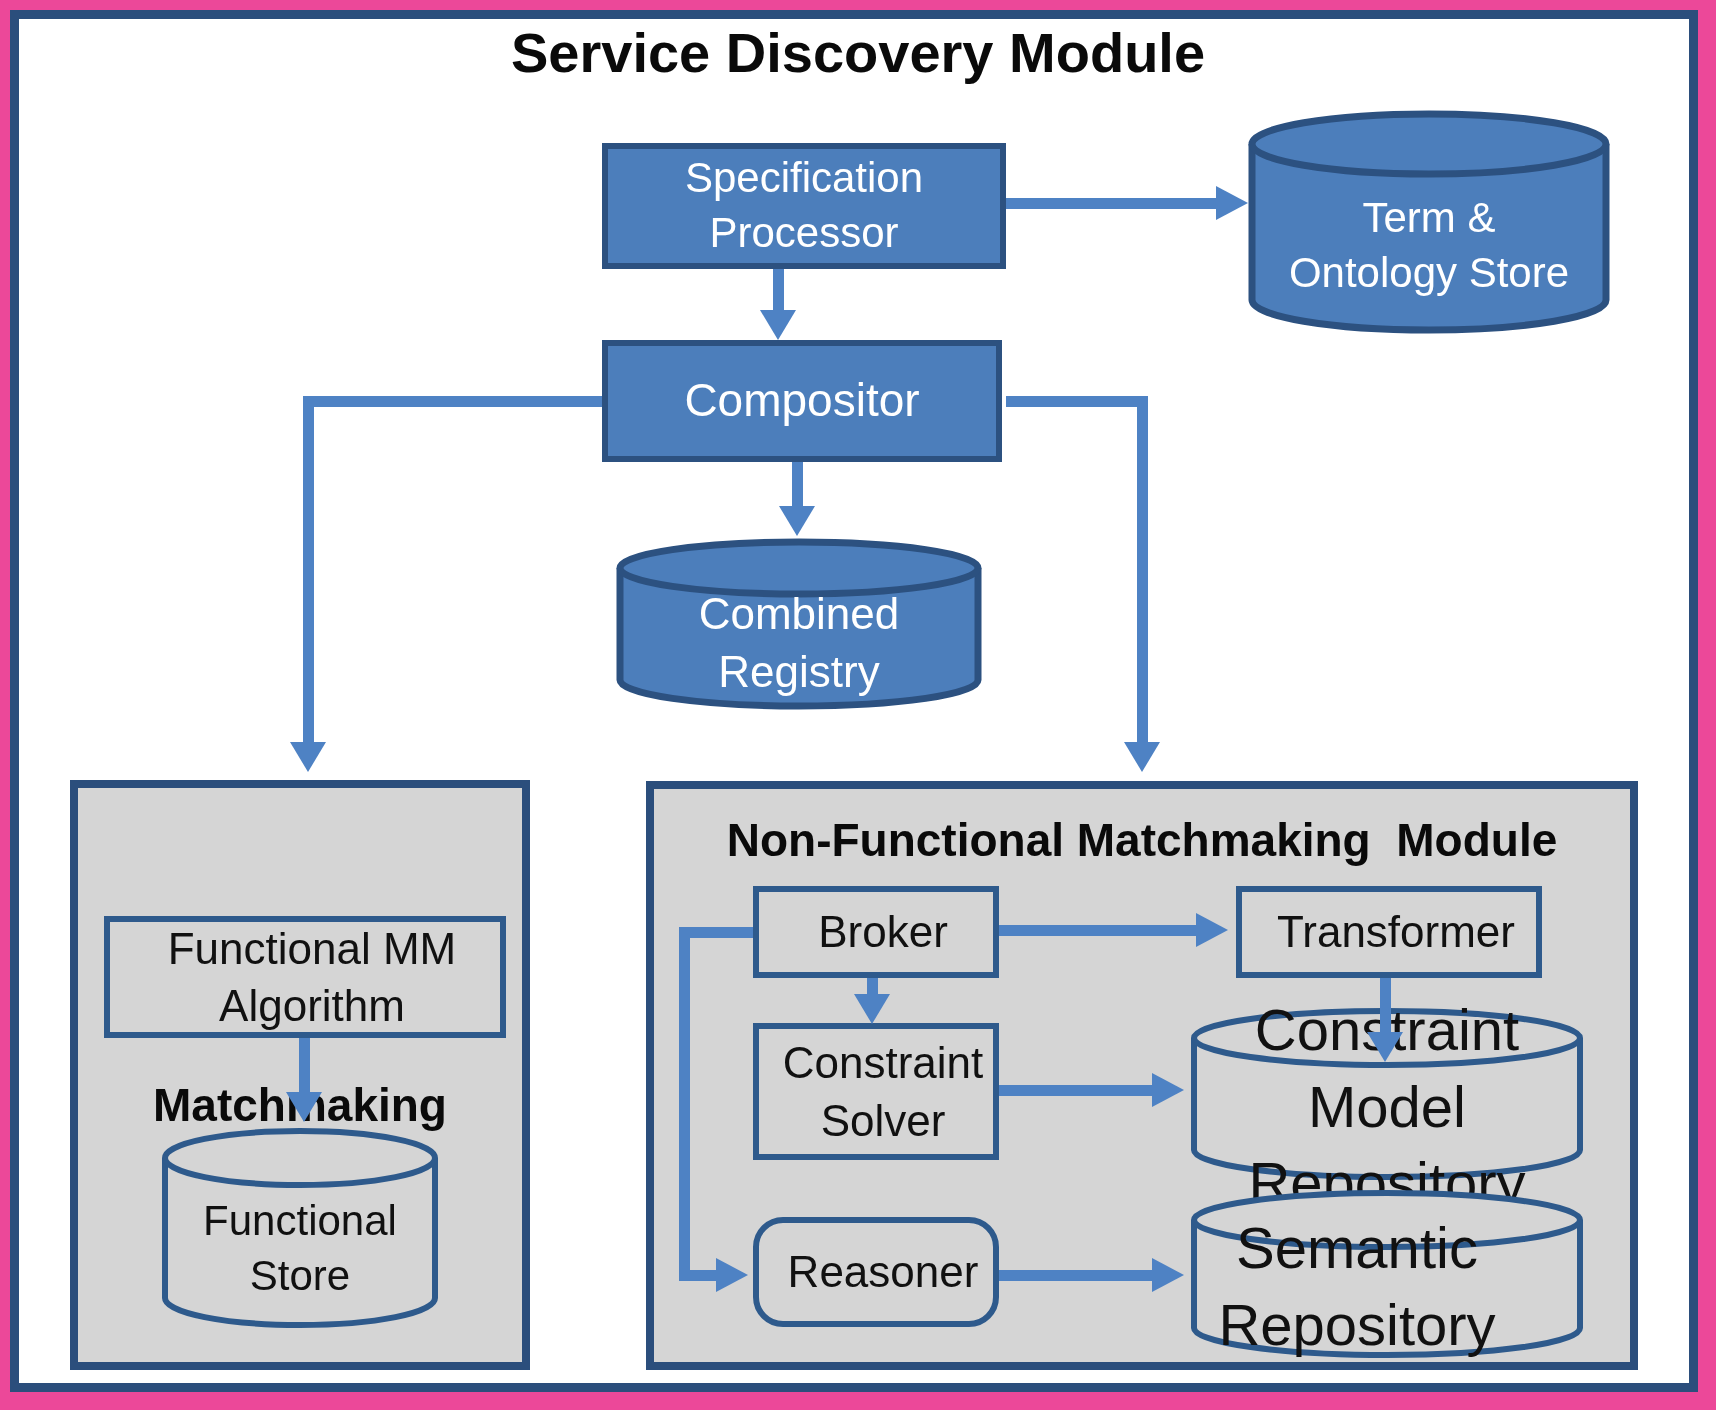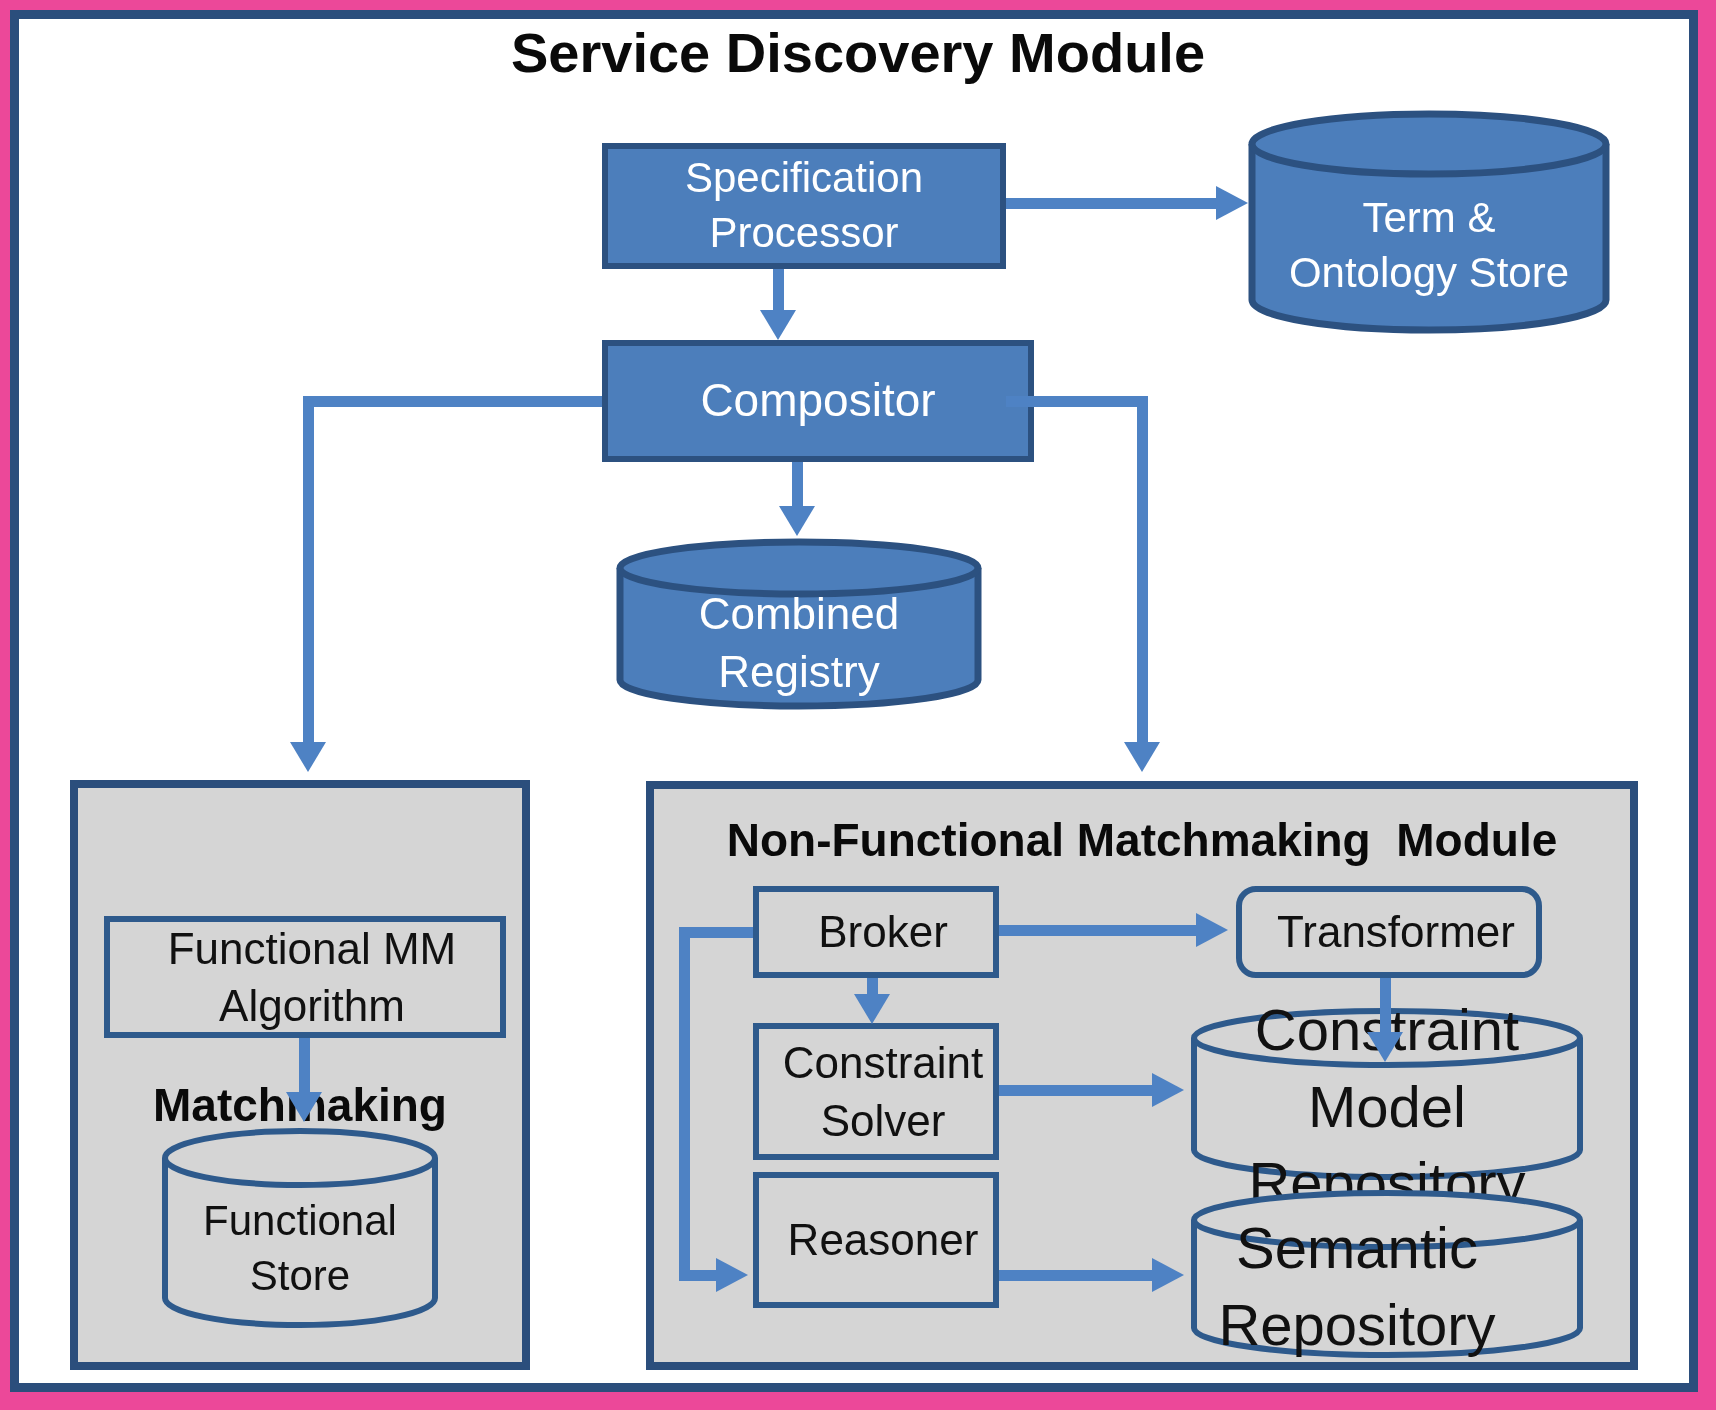--- a/index.html
+++ b/index.html
@@ -83,21 +83,21 @@
     <svg width="362" height="224" viewBox="0 0 362 224">
       <path d="M 4 34 L 4 190 A 177 30 0 0 0 358 190 L 358 34" fill="#4C7EBB" stroke="#2C5180" stroke-width="7"></path>
       <ellipse cx="181" cy="34" rx="177" ry="30" fill="#4C7EBB" stroke="#2C5180" stroke-width="7"></ellipse>
     </svg>
     <div class="cyl-label" style="top:46px;">
       <span>Term &amp;</span>
       <span>Ontology Store</span>
     </div>
   </div>
 
-  <div class="bluebox" style="left:602px;top:340px;width:432px;height:122px;font-size:46px;">
+  <div class="bluebox" style="left:602px;top:340px;width:400px;height:122px;font-size:46px;">
     <span>Compositor</span>
   </div>
 
   <div class="cyl cyl-blue" style="left:616px;top:538px;width:366px;height:172px;">
     <svg width="366" height="172" viewBox="0 0 366 172">
       <path d="M 4 30 L 4 142 A 179 26 0 0 0 362 142 L 362 30" fill="#4C7EBB" stroke="#2C5180" stroke-width="7"></path>
       <ellipse cx="183" cy="30" rx="179" ry="26" fill="#4C7EBB" stroke="#2C5180" stroke-width="7"></ellipse>
     </svg>
     <div class="cyl-label" style="top:38px;font-size:44px;">
       <span>Combined</span>
@@ -127,41 +127,41 @@
     </div>
   </div>
 
   <div class="module" style="left:646px;top:781px;width:992px;height:589px;"></div>
   <div class="module-title" style="left:646px;top:812px;width:992px;">Non-Functional Matchmaking  Module</div>
 
   <div class="graybox" style="left:753px;top:886px;width:246px;height:92px;">
     <span>Broker</span>
   </div>
 
-  <div class="graybox" style="left:1236px;top:886px;width:306px;height:92px;border-radius:20px;">
+  <div class="graybox" style="left:1236px;top:886px;width:306px;height:92px;">
     <span>Transformer</span>
   </div>
 
   <div class="graybox" style="left:753px;top:1023px;width:246px;height:137px;">
     <span>Constraint</span>
     <span>Solver</span>
   </div>
 
   <div class="cyl cyl-gray" style="left:1191px;top:1008px;width:392px;height:172px;">
     <svg width="392" height="172" viewBox="0 0 392 172">
       <path d="M 3 30 L 3 142 A 193 27 0 0 0 389 142 L 389 30" fill="#D5D5D5" stroke="#2E5A8C" stroke-width="6"></path>
       <ellipse cx="196" cy="30" rx="193" ry="27" fill="#D5D5D5" stroke="#2E5A8C" stroke-width="6"></ellipse>
     </svg>
     <div class="cyl-label" style="top:26px;">
       <span>Constraint Model</span>
       <span>Repository</span>
     </div>
   </div>
 
-  <div class="graybox" style="left:753px;top:1172px;width:246px;height:136px;">
+  <div class="graybox" style="left:753px;top:1217px;width:246px;height:110px;border-radius:30px;">
     <span>Reasoner</span>
   </div>
 
   <div class="cyl cyl-gray" style="left:1191px;top:1190px;width:332px;height:168px;">
     <svg width="392" height="168" viewBox="0 0 392 168">
       <path d="M 3 30 L 3 138 A 193 27 0 0 0 389 138 L 389 30" fill="#D5D5D5" stroke="#2E5A8C" stroke-width="6"></path>
       <ellipse cx="196" cy="30" rx="193" ry="27" fill="#D5D5D5" stroke="#2E5A8C" stroke-width="6"></ellipse>
     </svg>
     <div class="cyl-label" style="top:26px;">
       <span>Semantic</span>

